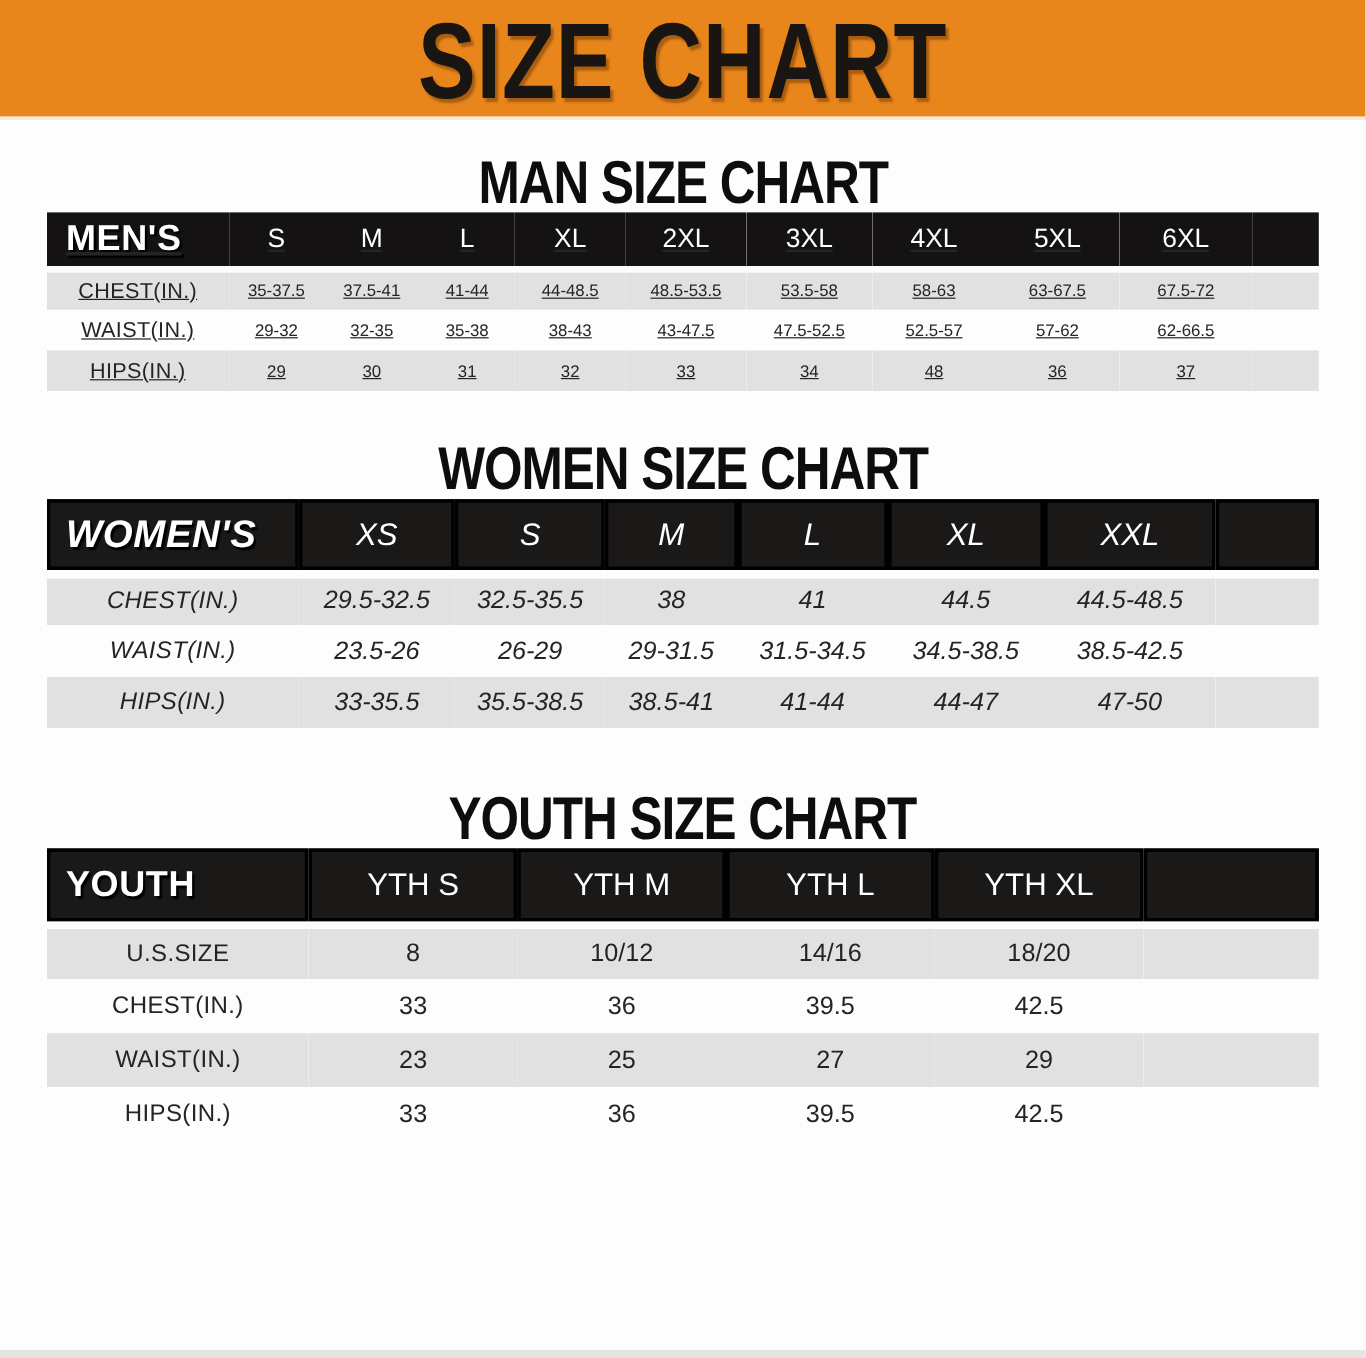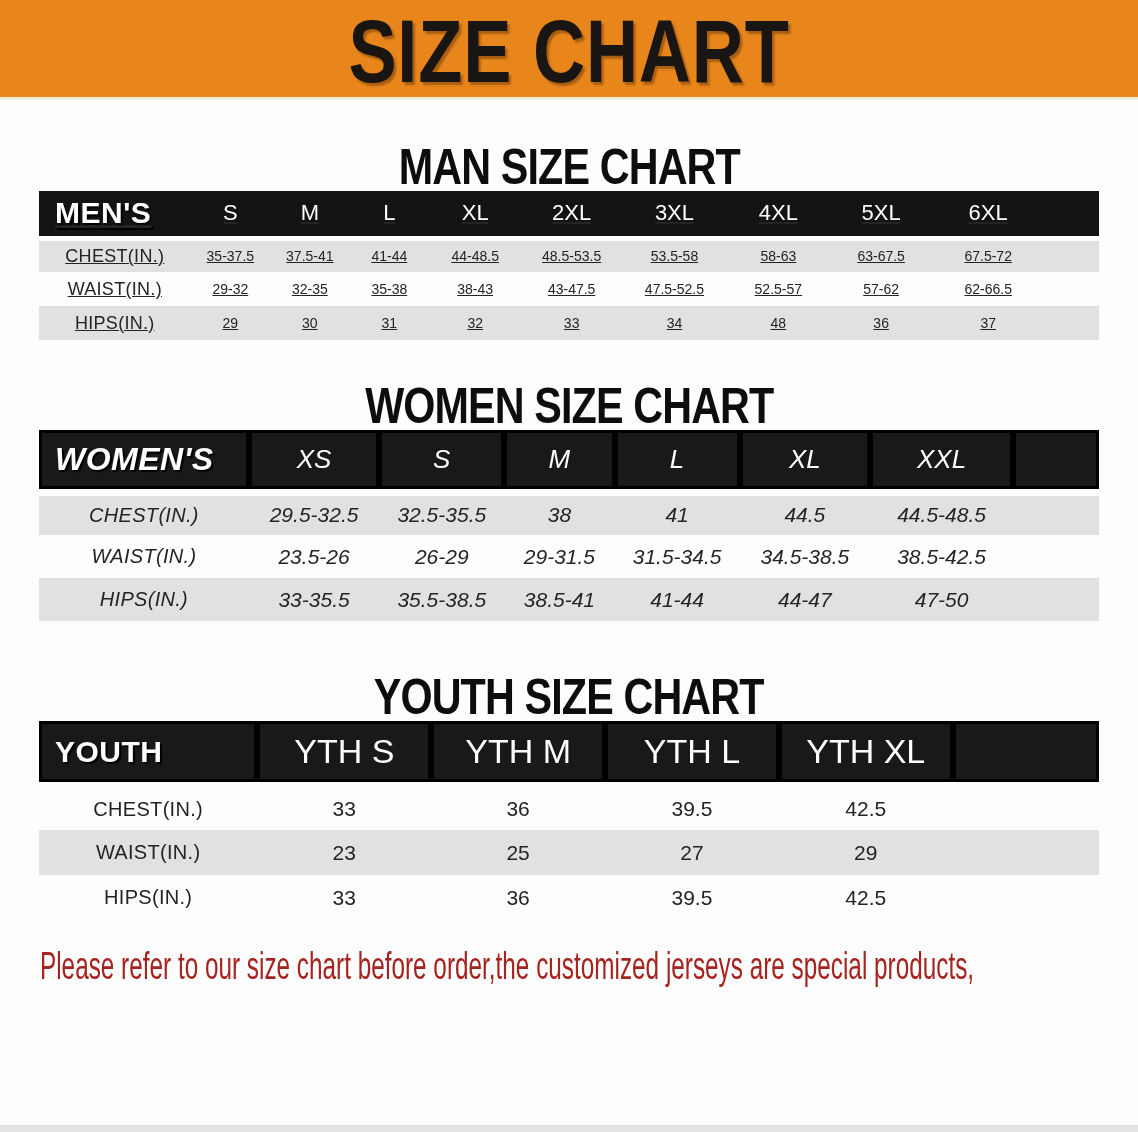--- a/index.html
+++ b/index.html
@@ -30,21 +30,21 @@
     letter-spacing:1px;white-space:nowrap;
     text-shadow:3px 3px 2px rgba(90,45,0,.45);
   }
   
   .section-heading{
     text-align:center;
     font-size:48px;font-weight:bold;color:#0d0d0d;
     line-height:1;
   }
   .section-heading span{display:inline-block;transform:scaleX(.86) scaleY(1.05);white-space:nowrap;letter-spacing:-1px;}
-  .heading-men{margin-top:43px;}
+  .heading-men{margin-top:29px;}
   .heading-women{margin-top:42px;}
   .heading-youth{margin-top:52px;}
   
   table.size-table{
     width:1060px;margin:0 auto;
     border-collapse:collapse;table-layout:fixed;
   }
   .size-table th,.size-table td{
     text-align:center;vertical-align:middle;
     overflow:hidden;white-space:nowrap;
@@ -63,21 +63,21 @@
   .table-men th{height:47px;font-size:22px;}
   .table-men th.corner{font-size:30px;}
   .table-men td{height:34px;font-size:14px;}
   .table-men td.rowlabel{font-size:18px;}
   .table-women{margin-top:27px;font-style:italic;}
   .table-women th{height:62px;font-size:26px;border-bottom-width:7px;box-shadow:inset 0 0 0 3px #000;background:#1b1818;}
   .table-women th.corner{font-size:32px;}
   .table-women td{height:43px;font-size:21px;}
   .table-women td.rowlabel{font-size:20px;}
   .table-youth{margin-top:31px;}
-  .table-youth th{height:64px;font-size:34px;border-bottom-width:6px;box-shadow:inset 0 0 0 3px #000;background:#1b1818;}
+  .table-youth th{height:64px;font-size:26px;border-bottom-width:6px;box-shadow:inset 0 0 0 3px #000;background:#1b1818;}
   .table-youth th.corner{font-size:30px;}
   .table-youth td{height:45px;font-size:21px;}
   .table-youth td.rowlabel{font-size:20px;}
   .size-table tr.shade td{background:var(--row-gray);}
   .size-table tr.plain td{background:transparent;}
   .size-table td.rowlabel{letter-spacing:.3px;}
   
   .disclaimer{
     margin:21px 0 0 40px;
     color:var(--disclaimer-red);
@@ -248,20 +248,28 @@
       <tr>
         <th class="corner">YOUTH</th>
         <th>YTH S</th>
         <th>YTH M</th>
         <th>YTH L</th>
         <th>YTH XL</th>
         <th></th>
       </tr>
     </thead>
     <tbody>
+      <tr class="shade">
+        <td class="rowlabel">U.S.SIZE</td>
+        <td>8</td>
+        <td>10/12</td>
+        <td>14/16</td>
+        <td>18/20</td>
+        <td></td>
+      </tr>
       <tr class="plain">
         <td class="rowlabel">CHEST(IN.)</td>
         <td>33</td>
         <td>36</td>
         <td>39.5</td>
         <td>42.5</td>
         <td></td>
       </tr>
       <tr class="shade">
         <td class="rowlabel">WAIST(IN.)</td>
@@ -276,16 +284,15 @@
         <td>33</td>
         <td>36</td>
         <td>39.5</td>
         <td>42.5</td>
         <td></td>
       </tr>
     </tbody>
   </table>
 
 <div class="disclaimer">
-  <span class="line"><span>Please refer to our size chart before order,the customized jerseys are special products,</span></span>
 </div>
 
 <div class="bottom-divider"></div>
 
 </body></html>

